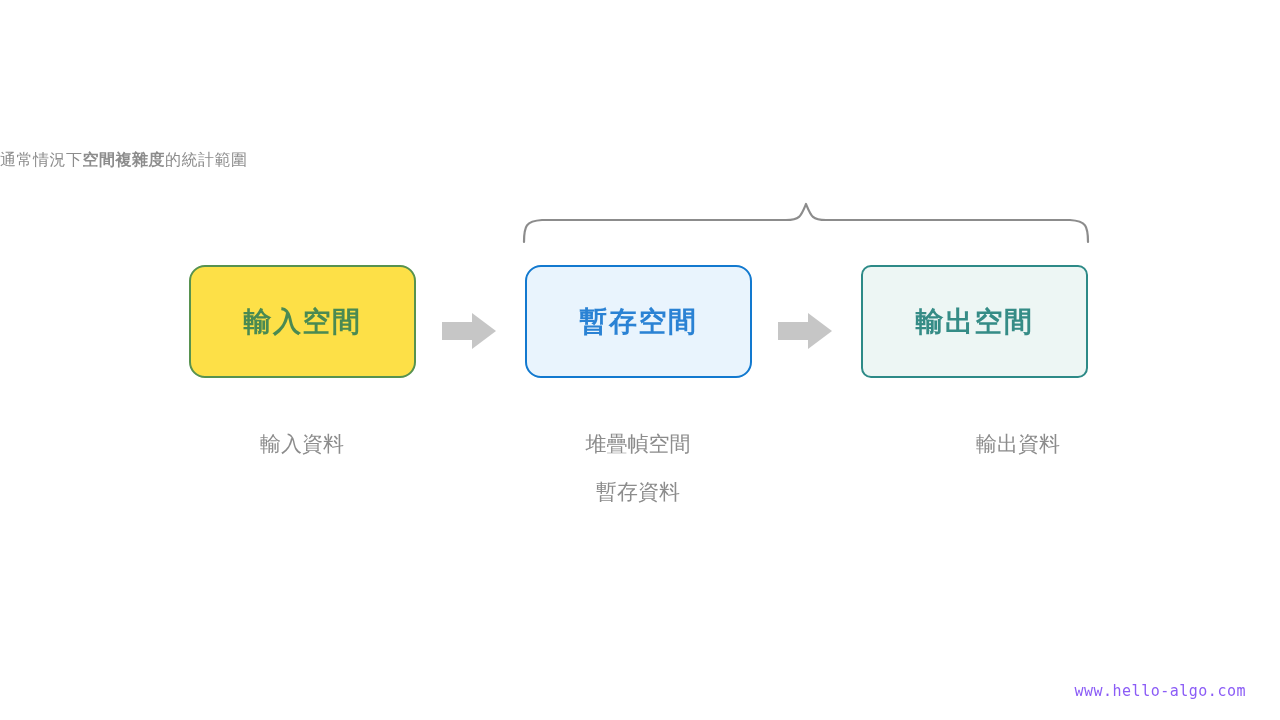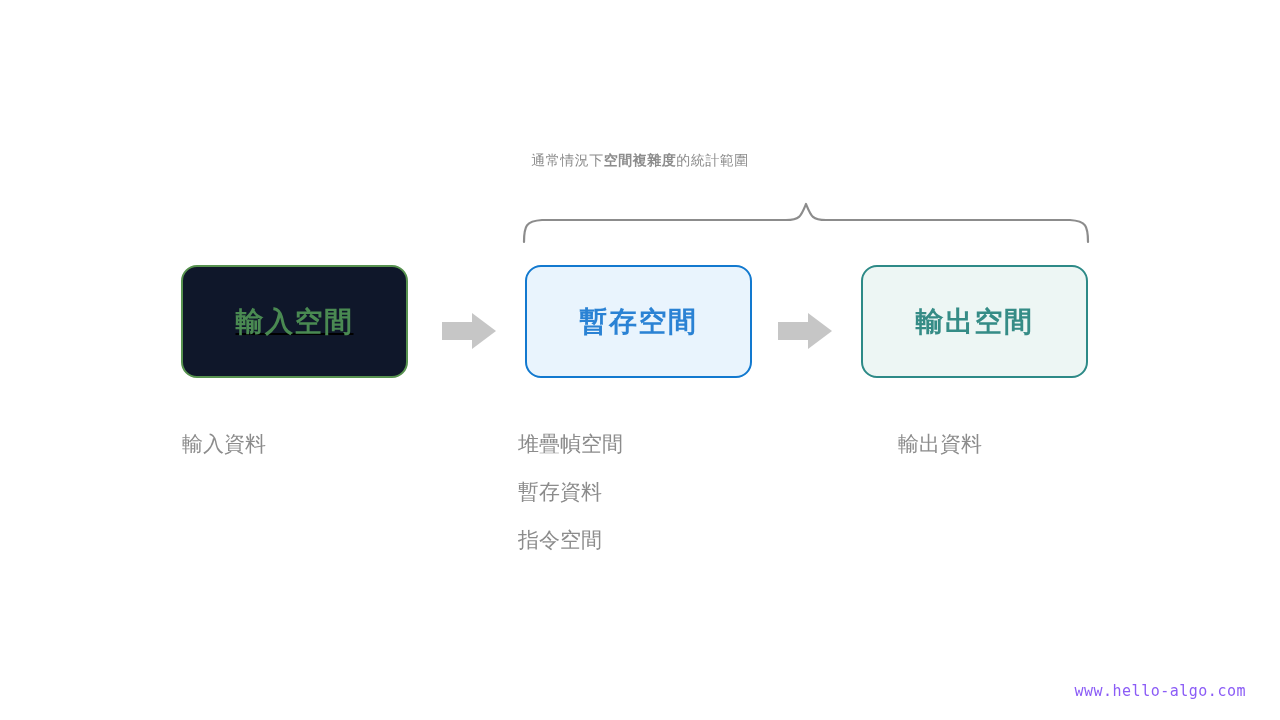--- a/index.html
+++ b/index.html
@@ -21,22 +21,21 @@
     position: absolute;
     inset: 0;
   }
 
   
   .brace-caption {
     position: absolute;
     left: 0;
     right: 0;
     top: 145px;
-    text-align: center;
-    font-size: 14px;
+    font-size: 16px;
     line-height: 30px;
     color: #8c8c8c;
     letter-spacing: 0.5px;
     white-space: nowrap;
   }
   .brace-caption .em {
     font-weight: 700;
     color: #8c8c8c;
   }
 
@@ -72,58 +71,58 @@
     justify-content: center;
   }
   .node-box .node-label {
     font-size: 28px;
     font-weight: 700;
     letter-spacing: 1.5px;
     line-height: 1;
   }
 
   .node-input {
-    left: 181px;
-    background: #0f172a;
+    left: 189px;
+    background: #fde047;
     border-color: #57924f;
-    text-decoration: underline;
   }
   .node-input .node-label { color: #4a8a52; }
 
   .node-temp {
     left: 525px;
     background: #e9f4fd;
     border-color: #1279cf;
     justify-content: center;
   }
   .node-temp .node-label { color: #2a82d4; }
 
   .node-output {
     left: 861px;
     background: #edf6f4;
     border-color: #2d8a87;
+    border-radius: 10px;
   }
   .node-output .node-label { color: #358c86; }
 
   
   .arrow {
     position: absolute;
     top: 46px;
     width: 58px;
     height: 40px;
   }
   .arrow-1 { left: 440px; }
   .arrow-2 { left: 776px; }
 
   
   .caption-col {
     position: absolute;
     top: 420px;
     width: 240px;
-    text-align: left;
+    text-align: center;
     color: #8c8c8c;
     font-size: 21px;
     line-height: 48px;
   }
   .caption-left   { left: 182px; }
   .caption-middle { left: 518px; }
   .caption-right  { left: 898px; }
 
   .caption-col .caption-line {
     display: block;
@@ -183,21 +182,20 @@
     </div>
   </div>
 
   <div class="caption-col caption-left">
     <span class="caption-line">輸入資料</span>
   </div>
 
   <div class="caption-col caption-middle">
     <span class="caption-line">堆疊幀空間</span>
     <span class="caption-line">暫存資料</span>
-    <span class="caption-line">指令空間</span>
   </div>
 
   <div class="caption-col caption-right">
     <span class="caption-line">輸出資料</span>
   </div>
 
   <div class="watermark">www.hello-algo.com</div>
 
 </div>
 

